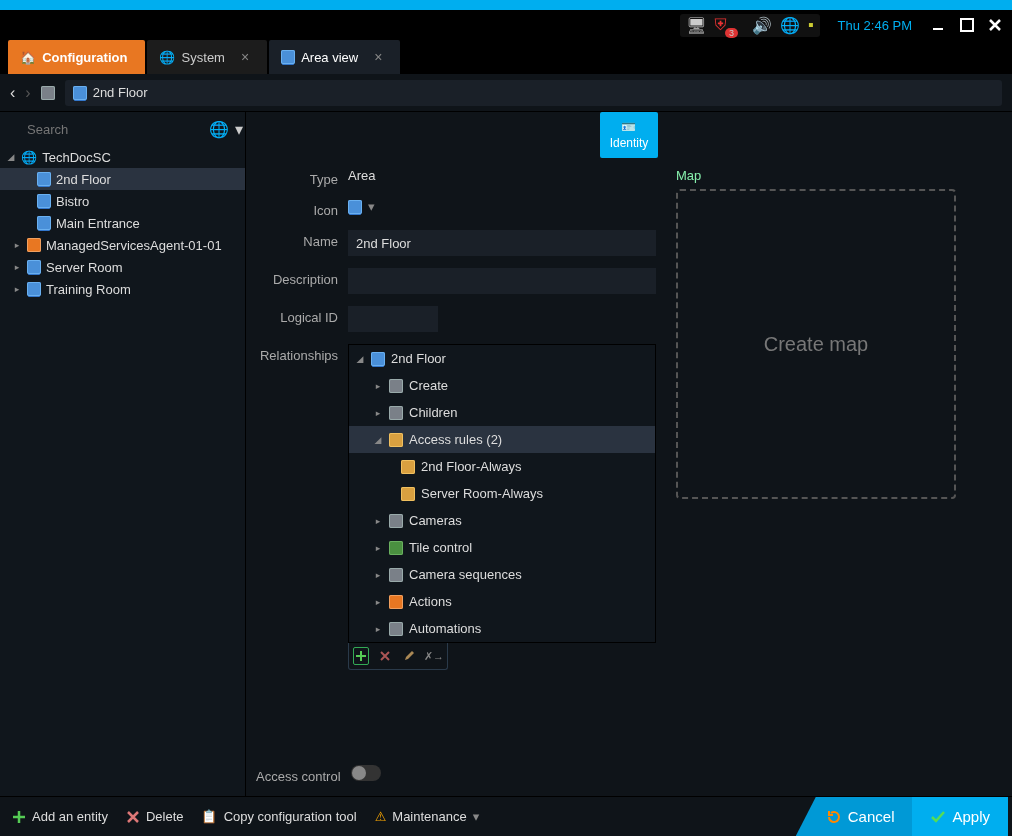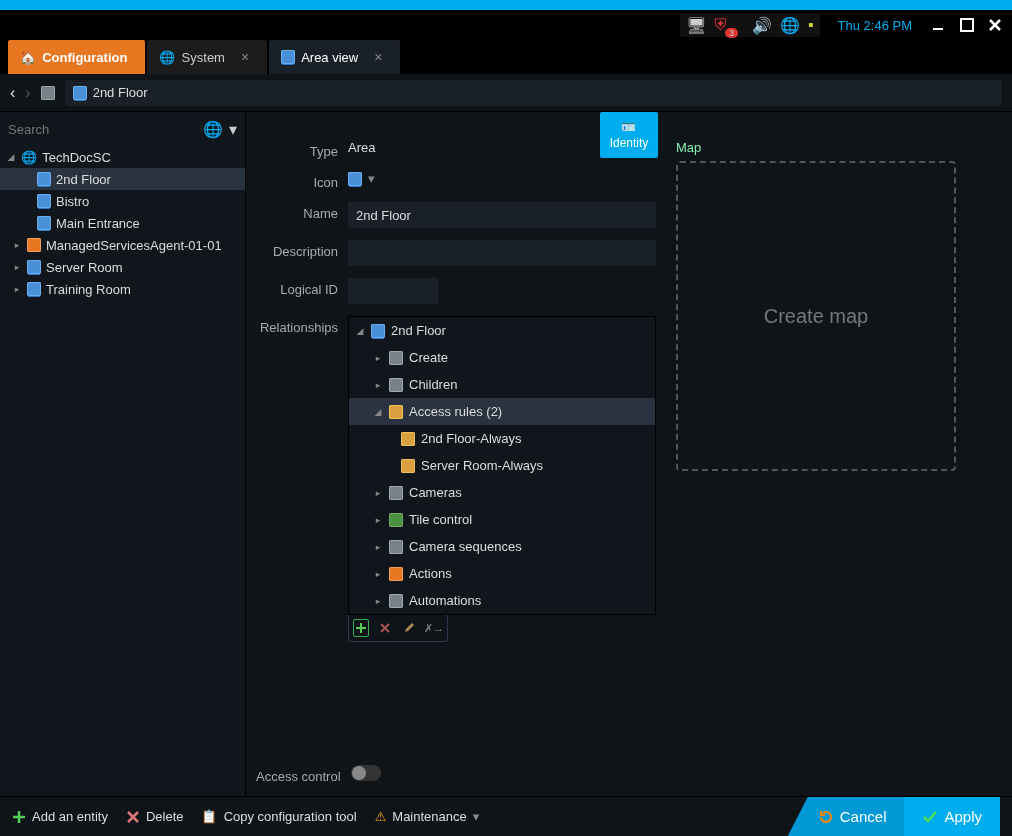--- a/index.html
+++ b/index.html
@@ -27,33 +27,33 @@
 
 .toolbar { height: 38px; background: #0f1419; display: flex; align-items: center; padding: 0 10px; gap: 10px; border-bottom: 1px solid #000; }
 .breadcrumb-box { flex: 1; background: #1a2028; height: 26px; border-radius: 3px; display: flex; align-items: center; padding: 0 8px; color: #ddd; font-size: 13px; gap: 6px; }
 
 
 .main { flex: 1; display: flex; background: #0f1419; min-height: 0; }
 
 
 .sidebar { width: 246px; background: #10161c; display: flex; flex-direction: column; border-right: 1px solid #000; }
 .search-row { height: 34px; display: flex; align-items: center; padding: 0 8px; gap: 6px; }
-.search-input { flex: 1; background: transparent; border: none; color: #888; font-size: 13px; outline: none; }
+.search-input { flex: 1; background: transparent; border: none; color: #888; font-size: 13px; outline: none; margin-left: 19px; }
 .tree { flex: 1; overflow: auto; font-size: 13px; color: #ddd; }
 .tree-item { display: flex; align-items: center; height: 22px; padding-left: 6px; gap: 5px; cursor: pointer; }
 .tree-item.selected { background: #2a3340; }
 .tree-item .expander { width: 10px; color: #888; font-size: 9px; display: inline-flex; justify-content: center; }
 .indent-1 { padding-left: 22px; }
 
 
 .content { flex: 1; display: flex; flex-direction: column; position: relative; }
 .identity-tab { position: absolute; top: 0; left: 50%; transform: translateX(-50%); width: 58px; height: 46px; background: #00aeef; color: #fff; display: flex; flex-direction: column; align-items: center; justify-content: center; font-size: 12px; border-radius: 2px; cursor: pointer; }
 .identity-tab .ico { margin-bottom: 2px; }
 
-.form-area { margin-top: 28px; display: flex; gap: 20px; padding: 0 10px; flex: 1; min-height: 0; }
+.form-area { margin-top: 56px; display: flex; gap: 20px; padding: 0 10px; flex: 1; min-height: 0; }
 .form-left { width: 400px; display: flex; flex-direction: column; }
 .form-right { flex: 1; }
 
 .form-row { display: flex; align-items: flex-start; margin-bottom: 12px; }
 .form-label { width: 92px; text-align: right; color: #aaa; font-size: 13px; padding-right: 10px; padding-top: 4px; }
 .form-value { flex: 1; color: #ddd; font-size: 13px; }
 .form-input { flex: 1; background: #1a2028; border: none; height: 26px; color: #ddd; padding: 0 8px; font-size: 13px; }
 .form-select { display: flex; align-items: center; gap: 6px; }
 
 
@@ -69,21 +69,21 @@
 .toggle { width: 30px; height: 16px; background: #333; border-radius: 8px; position: relative; cursor: pointer; }
 .toggle::after { content: ""; width: 14px; height: 14px; background: #888; border-radius: 50%; position: absolute; top: 1px; left: 1px; }
 
 
 .map-label { color: #86efac; font-size: 13px; margin-bottom: 6px; }
 .map-box { width: 280px; height: 310px; border: 2px dashed #555; border-radius: 4px; display: flex; align-items: center; justify-content: center; color: #777; font-size: 20px; cursor: pointer; }
 
 
 .bottombar { height: 40px; background: #0f1419; display: flex; align-items: center; padding: 0 12px; gap: 18px; border-top: 1px solid #000; position: relative; }
 .bb-btn { display: flex; align-items: center; gap: 6px; color: #ddd; font-size: 13px; cursor: pointer; }
-.bb-right { position: absolute; right: 12px; top: 0; bottom: 0; display: flex; }
+.bb-right { position: absolute; right: 4px; top: 0; bottom: 0; display: flex; }
 .action-btn { display: flex; align-items: center; gap: 6px; padding: 0 18px; font-size: 15px; cursor: pointer; color: #fff; }
 .action-btn.cancel { background: #0099d6; clip-path: polygon(20px 0, 100% 0, 100% 100%, 0 100%); padding-left: 30px; }
 .action-btn.apply { background: #00aeef; }
 
 
 .sq-ico { width: 14px; height: 14px; background: #4a90d9; display: inline-block; border-radius: 2px; box-shadow: inset 0 0 0 1px #6ab0f0, 0 2px 0 -1px #37c; }
 .sq-ico.gold { background: #d9a040; box-shadow: inset 0 0 0 1px #f0c060; }
 .sq-ico.green { background: #4a9040; box-shadow: inset 0 0 0 1px #6ab060; }
 .sq-ico.grey { background: #7a8088; box-shadow: inset 0 0 0 1px #9aa; }
 .sq-ico.orange { background: #e87722; box-shadow: inset 0 0 0 1px #f0a060; }

